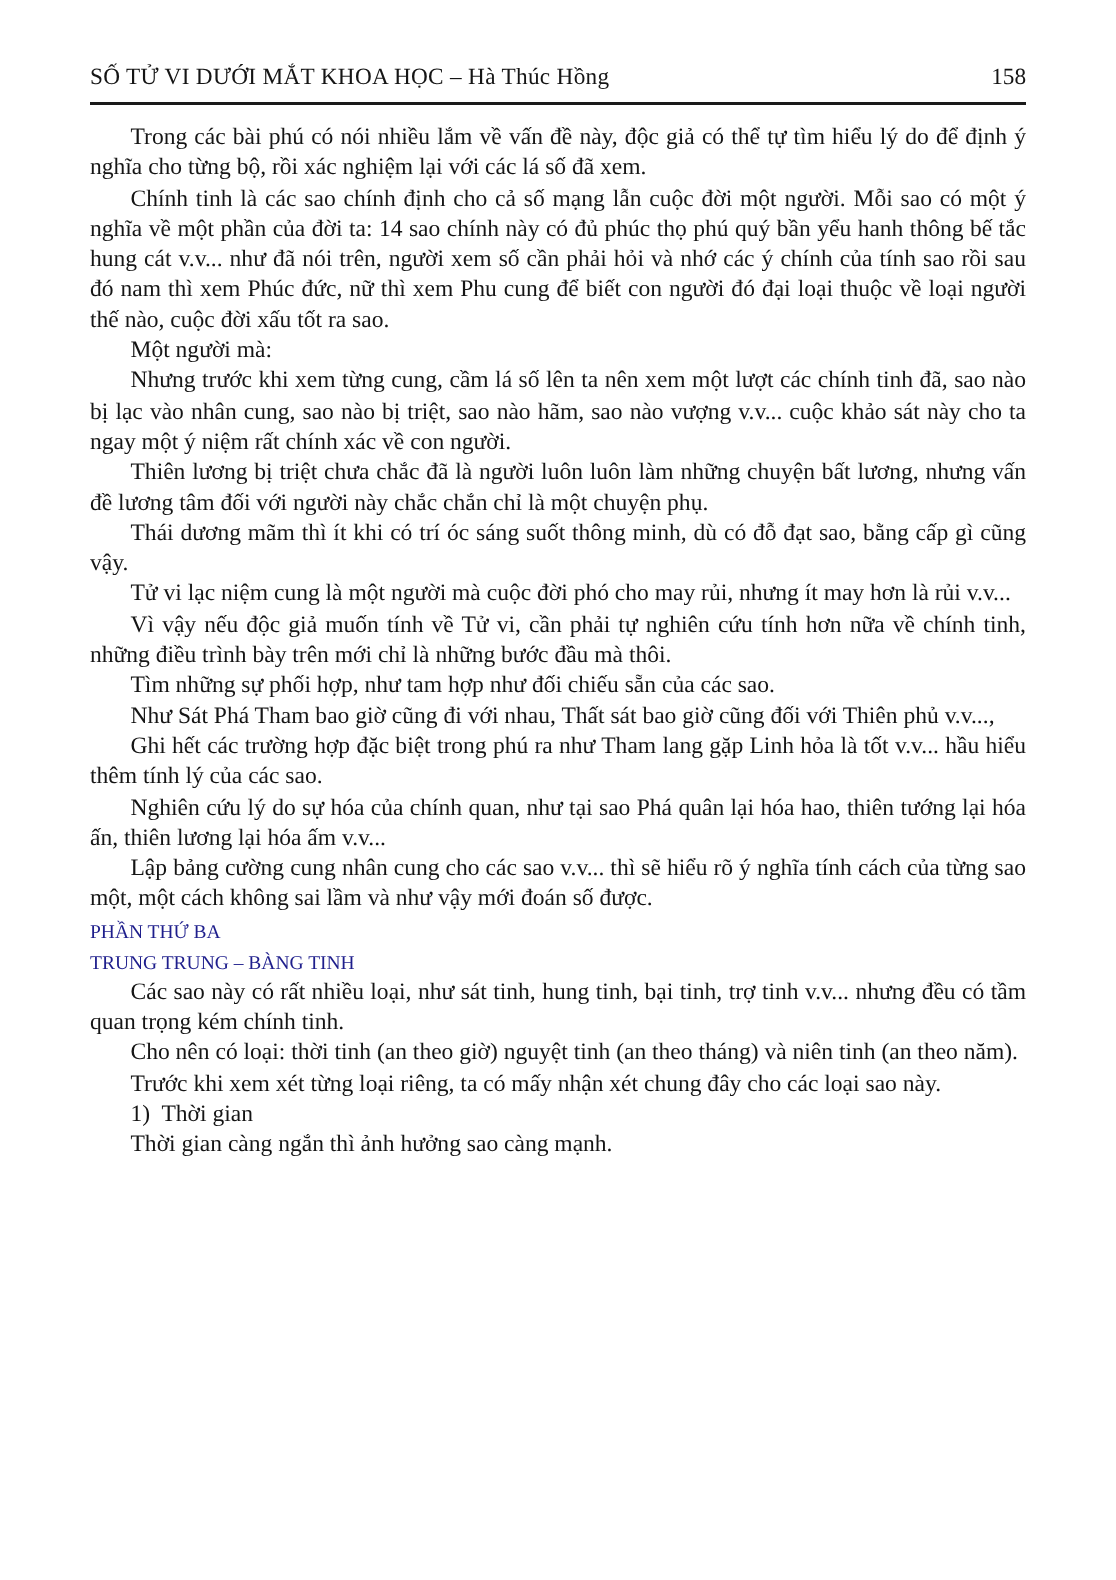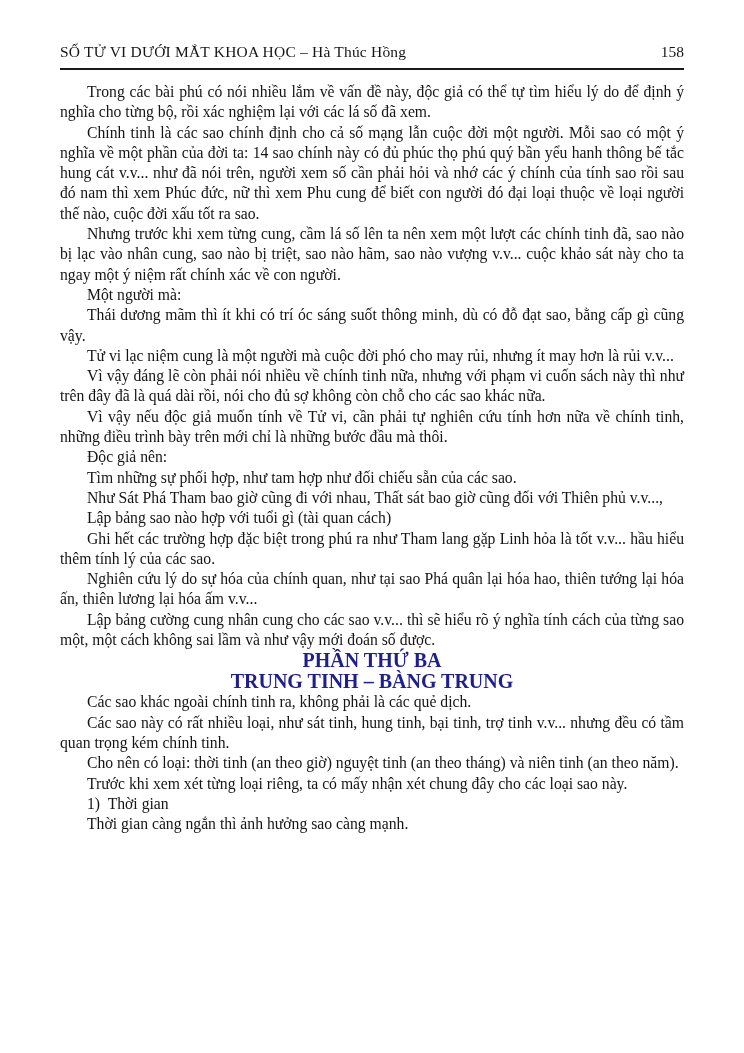--- a/index.html
+++ b/index.html
@@ -41,58 +41,55 @@
     font-size: 15.7px;
     line-height: 20.3px;
     text-align: justify;
   }
   .doc-body p {
     margin: 0;
     text-indent: 27px;
   }
   .doc-body p.heading {
     text-indent: 0;
-    text-align: center;
-    font-weight: bold;
+    text-align: left;
+    font-weight: normal;
     color: var(--heading-color, #1e1e8c);
-    font-size: 20px;
+    font-size: 13px;
     line-height: 21px;
   }
 </style>
 </head>
 <body>
 
 <div class="page">
 
   <div class="page-header">
     <span class="book-title">SỐ TỬ VI DƯỚI MẮT KHOA HỌC – Hà Thúc Hồng</span>
     <span class="page-number">158</span>
   </div>
 
   <hr class="header-rule">
 
   <div class="doc-body">
     <p>Trong các bài phú có nói nhiều lắm về vấn đề này, độc giả có thể tự tìm hiểu lý do để định ý nghĩa cho từng bộ, rồi xác nghiệm lại với các lá số đã xem.</p>
     <p>Chính tinh là các sao chính định cho cả số mạng lẫn cuộc đời một người. Mỗi sao có một ý nghĩa về một phần của đời ta: 14 sao chính này có đủ phúc thọ phú quý bần yểu hanh thông bế tắc hung cát v.v... như đã nói trên, người xem số cần phải hỏi và nhớ các ý chính của tính sao rồi sau đó nam thì xem Phúc đức, nữ thì xem Phu cung để biết con người đó đại loại thuộc về loại người thế nào, cuộc đời xấu tốt ra sao.</p>
+    <p>Một người mà:</p>
     <p>Nhưng trước khi xem từng cung, cầm lá số lên ta nên xem một lượt các chính tinh đã, sao nào bị lạc vào nhân cung, sao nào bị triệt, sao nào hãm, sao nào vượng v.v... cuộc khảo sát này cho ta ngay một ý niệm rất chính xác về con người.</p>
-    <p>Một người mà:</p>
+    <p>Thiên lương bị triệt chưa chắc đã là người luôn luôn làm những chuyện bất lương, nhưng vấn đề lương tâm đối với người này chắc chắn chỉ là một chuyện phụ.</p>
     <p>Thái dương mãm thì ít khi có trí óc sáng suốt thông minh, dù có đỗ đạt sao, bằng cấp gì cũng vậy.</p>
     <p>Tử vi lạc niệm cung là một người mà cuộc đời phó cho may rủi, nhưng ít may hơn là rủi v.v...</p>
-    <p>Vì vậy đáng lẽ còn phải nói nhiều về chính tinh nữa, nhưng với phạm vi cuốn sách này thì như trên đây đã là quá dài rồi, nói cho đủ sợ không còn chỗ cho các sao khác nữa.</p>
     <p>Vì vậy nếu độc giả muốn tính về Tử vi, cần phải tự nghiên cứu tính hơn nữa về chính tinh, những điều trình bày trên mới chỉ là những bước đầu mà thôi.</p>
-    <p>Độc giả nên:</p>
     <p>Tìm những sự phối hợp, như tam hợp như đối chiếu sẵn của các sao.</p>
     <p>Như Sát Phá Tham bao giờ cũng đi với nhau, Thất sát bao giờ cũng đối với Thiên phủ v.v...,</p>
-    <p>Lập bảng sao nào hợp với tuổi gì (tài quan cách)</p>
     <p>Ghi hết các trường hợp đặc biệt trong phú ra như Tham lang gặp Linh hỏa là tốt v.v... hầu hiểu thêm tính lý của các sao.</p>
     <p>Nghiên cứu lý do sự hóa của chính quan, như tại sao Phá quân lại hóa hao, thiên tướng lại hóa ấn, thiên lương lại hóa ấm v.v...</p>
     <p>Lập bảng cường cung nhân cung cho các sao v.v... thì sẽ hiểu rõ ý nghĩa tính cách của từng sao một, một cách không sai lầm và như vậy mới đoán số được.</p>
     <p class="heading">PHẦN THỨ BA</p>
-    <p class="heading">TRUNG TINH – BÀNG TRUNG</p>
-    <p>Các sao khác ngoài chính tinh ra, không phải là các quẻ dịch.</p>
+    <p class="heading">TRUNG TRUNG – BÀNG TINH</p>
     <p>Các sao này có rất nhiều loại, như sát tinh, hung tinh, bại tinh, trợ tinh v.v... nhưng đều có tầm quan trọng kém chính tinh.</p>
     <p>Cho nên có loại: thời tinh (an theo giờ) nguyệt tinh (an theo tháng) và niên tinh (an theo năm).</p>
     <p>Trước khi xem xét từng loại riêng, ta có mấy nhận xét chung đây cho các loại sao này.</p>
     <p>1)&nbsp; Thời gian</p>
     <p>Thời gian càng ngắn thì ảnh hưởng sao càng mạnh.</p>
   </div>
 
 </div>
 
 </body></html>

